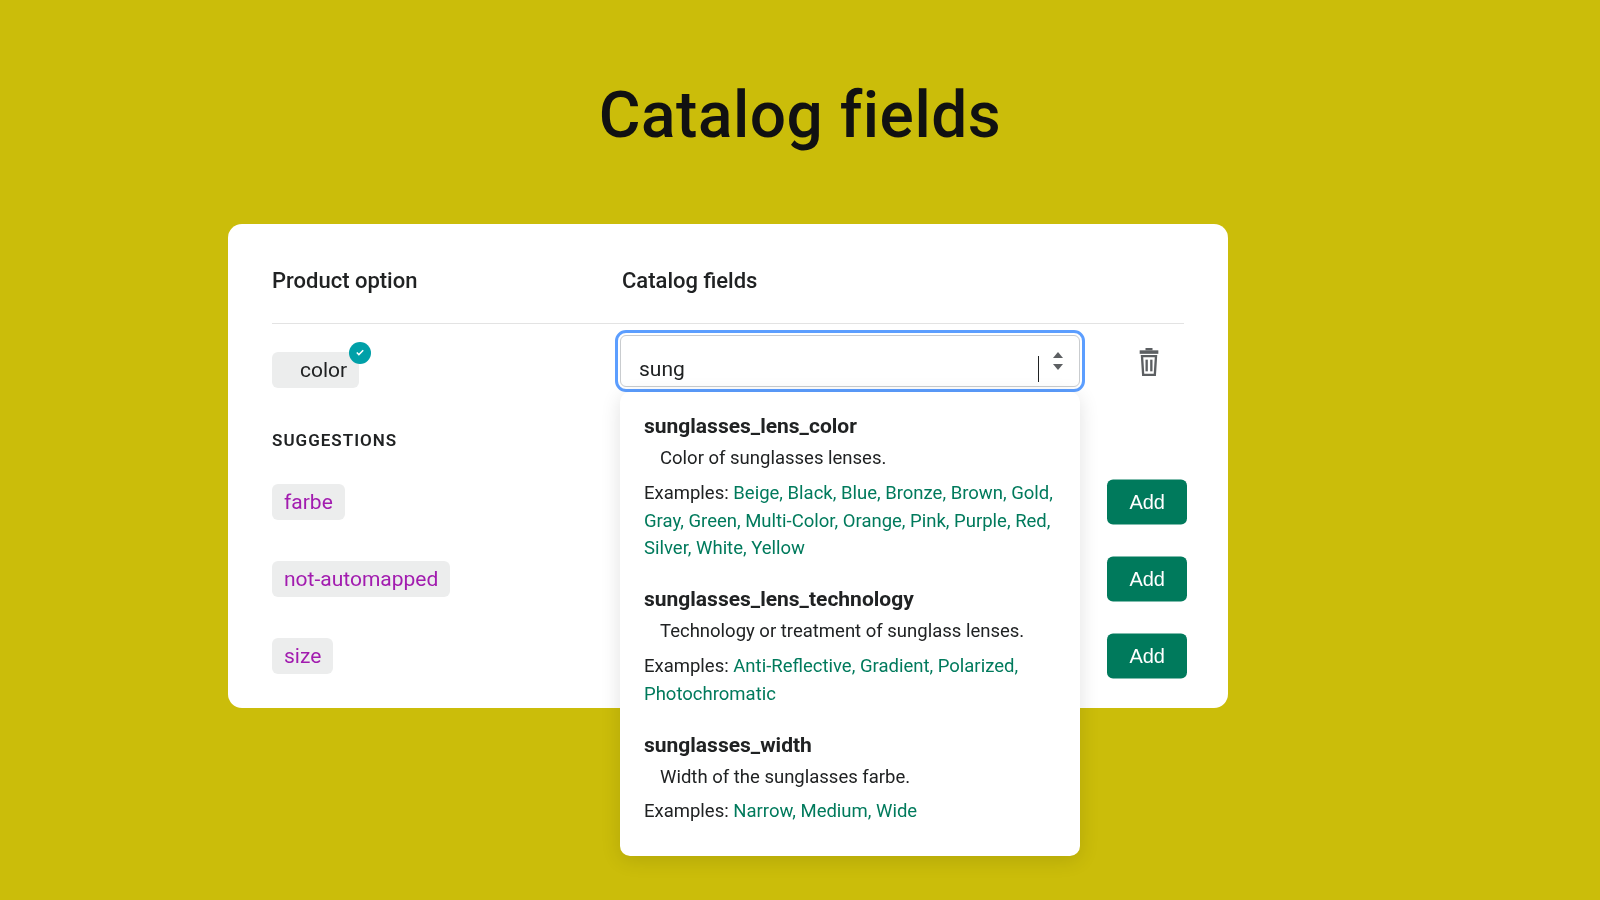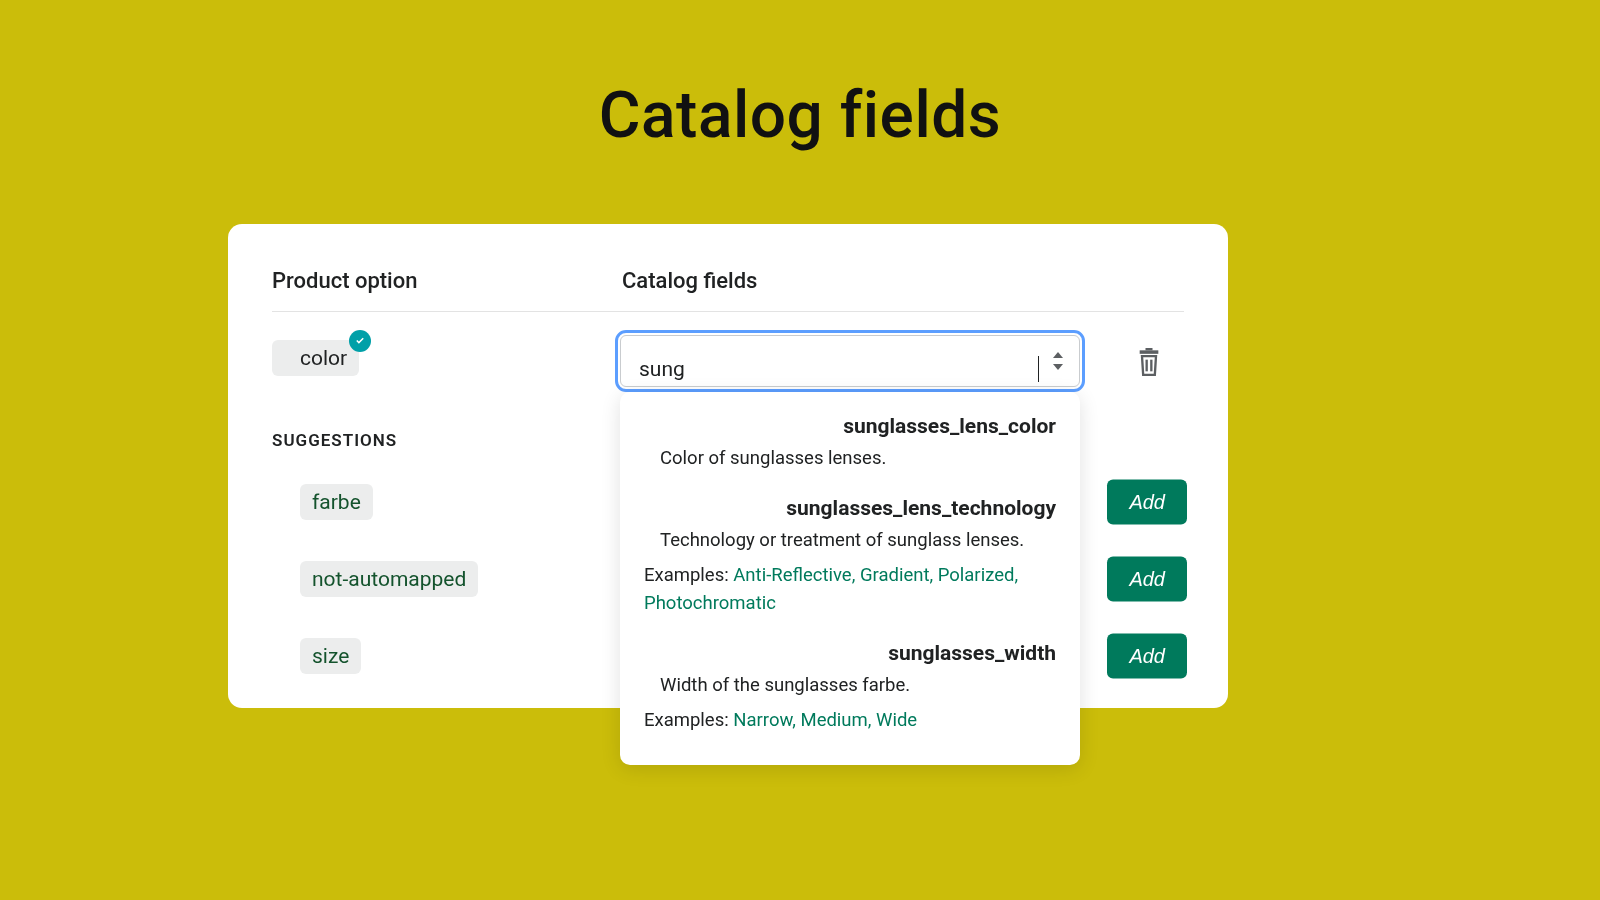--- a/index.html
+++ b/index.html
@@ -25,21 +25,21 @@
     top: 224px;
     width: 1000px;
     height: 484px;
     background: #fff;
     border-radius: 14px;
     padding: 44px 44px 0 44px;
   }
   .columns-header {
     display: flex;
     border-bottom: 1px solid #e3e3e3;
-    padding-bottom: 18px;
+    padding-bottom: 30px;
     margin-bottom: 28px;
   }
   .col-left { width: 350px; }
   .col-right { flex: 1; }
   .col-head {
     font-size: 22px;
     font-weight: 500;
     color: #202223;
   }
   .tag {
@@ -130,54 +130,52 @@
     font-weight: 600;
     color: #202223;
   }
   .suggestion-row {
     position: absolute;
     left: 272px;
     display: flex;
     align-items: center;
     width: 915px;
   }
-  .suggestion-row .tag { color: #14532d; margin-left: 28px; }
+  .suggestion-row .tag { color: #a21caf; }
   .add-btn {
     position: absolute;
     right: 0;
     top: 50%;
     transform: translateY(-50%);
     background: #007a5c;
     color: #fff;
     border: none;
     font-size: 20px;
     font-weight: 500;
     padding: 11px 22px;
     border-radius: 6px;
     cursor: pointer;
-    font-style: italic;
   }
   .dropdown {
     position: absolute;
     left: 620px;
     top: 392px;
     width: 460px;
     background: #fff;
     border-radius: 10px;
     box-shadow: 0 4px 20px rgba(0,0,0,0.12);
     padding: 22px 24px 30px 24px;
     z-index: 5;
   }
   .dd-item { margin-bottom: 24px; }
   .dd-title {
     font-size: 21px;
     font-weight: 700;
     color: #202223;
     margin-bottom: 8px;
-    text-align: right;
   }
   .dd-desc {
     font-size: 18.5px;
     color: #202223;
     margin-bottom: 8px;
     line-height: 1.4;
     margin-left: 16px;
   }
   .dd-examples {
     font-size: 18.5px;
@@ -236,20 +234,23 @@
 </div>
 <div class="suggestion-row" style="top:638px;">
   <span class="tag">size</span>
   <button class="add-btn">Add</button>
 </div>
 
 <div class="dropdown">
   <div class="dd-item">
     <div class="dd-title">sunglasses_lens_color</div>
     <div class="dd-desc">Color of sunglasses lenses.</div>
+    <div class="dd-examples">
+      <span>Examples: </span><span class="dd-examples-values">Beige, Black, Blue, Bronze, Brown, Gold, Gray, Green, Multi-Color, Orange, Pink, Purple, Red, Silver, White, Yellow</span>
+    </div>
   </div>
   <div class="dd-item">
     <div class="dd-title">sunglasses_lens_technology</div>
     <div class="dd-desc">Technology or treatment of sunglass lenses.</div>
     <div class="dd-examples">
       <span>Examples: </span><span class="dd-examples-values">Anti-Reflective, Gradient, Polarized, Photochromatic</span>
     </div>
   </div>
   <div class="dd-item" style="margin-bottom:0;">
     <div class="dd-title">sunglasses_width</div>

